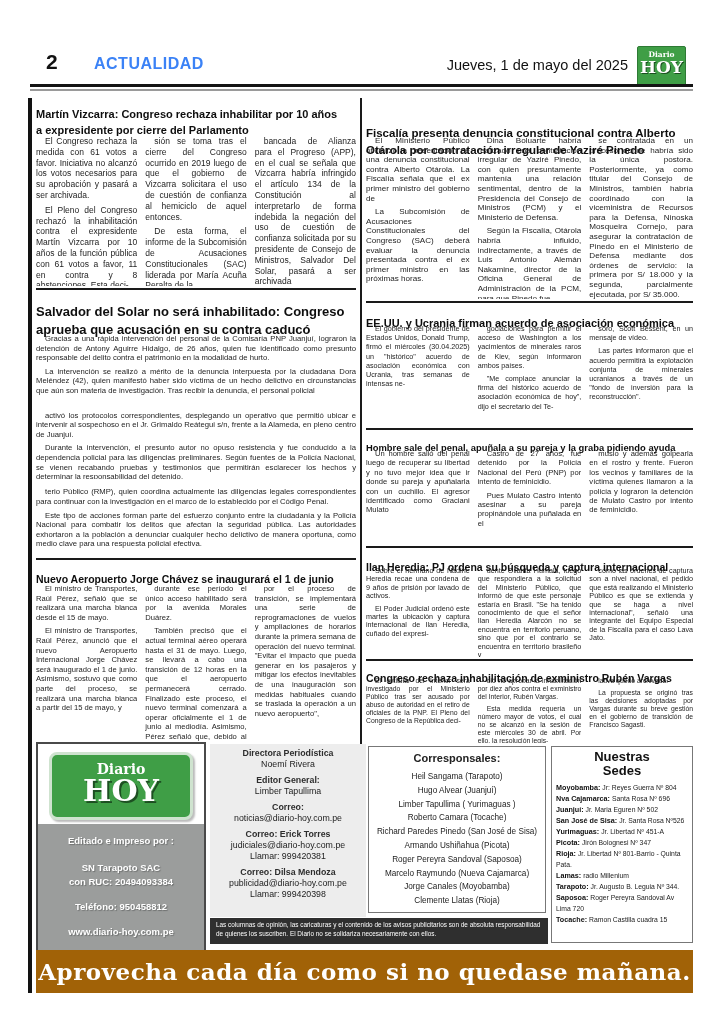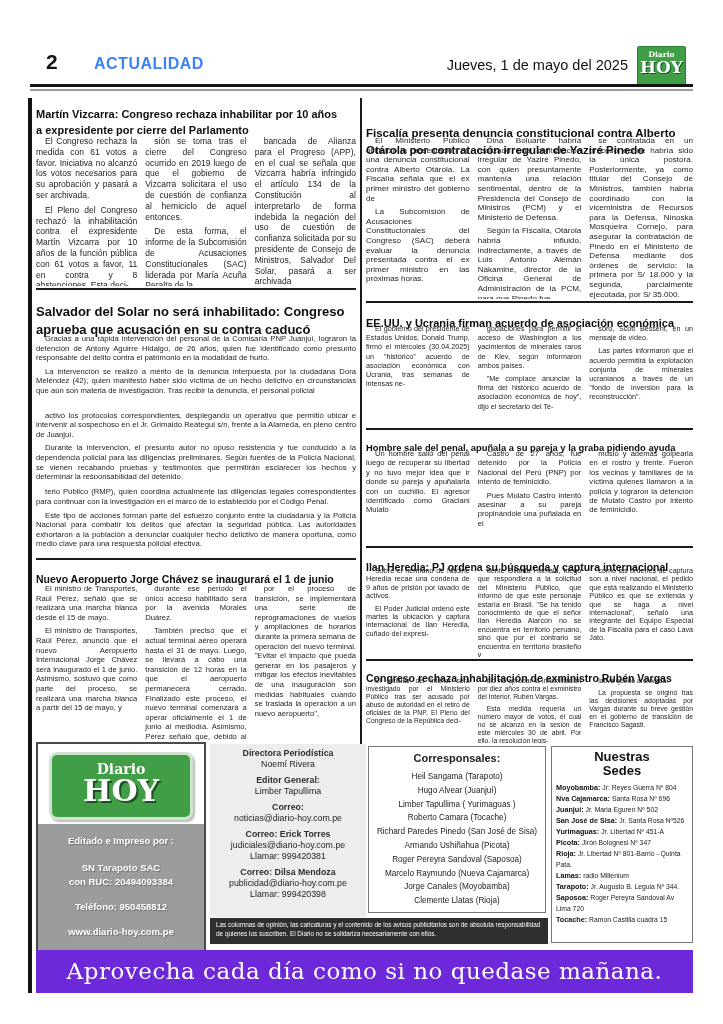--- a/index.html
+++ b/index.html
@@ -77,22 +77,22 @@
         box-sizing:border-box;text-align:center;overflow:hidden;}
   .corr-title{font-weight:bold;font-size:11px;margin:5px 0 6px;color:#222;}
   .corr-list p{margin:0;font-size:8.2px;line-height:13.8px;white-space:nowrap;color:#222;}
 
   .offices{position:absolute;left:551px;top:746px;width:142px;height:197px;border:1.5px solid #777;
            box-sizing:border-box;padding:3px 4px;overflow:hidden;}
   .off-title{text-align:center;font-weight:bold;font-size:13px;line-height:14px;color:#111;margin-bottom:4px;}
   .sede{font-size:6.8px;line-height:11px;color:#222;}
   .sede b{font-size:7.2px;color:#111;}
 
-  .banner{position:absolute;left:36px;top:950px;width:657px;height:43px;background:#6d28d9;
-          color:#fff;text-align:center;font-family:"DejaVu Serif",serif;font-weight:normal;
+  .banner{position:absolute;left:36px;top:950px;width:657px;height:43px;background:#a16207;
+          color:#fff;text-align:center;font-family:"DejaVu Serif",serif;font-weight:bold;
           font-size:23px;line-height:43px;letter-spacing:.5px;}
 </style>
 </head>
 <body>
 
 <div class="page">
 
   <div class="page-num">2</div>
   <div class="section-title">ACTUALIDAD</div>
   <div class="date">Jueves, 1 de mayo del 2025</div>

